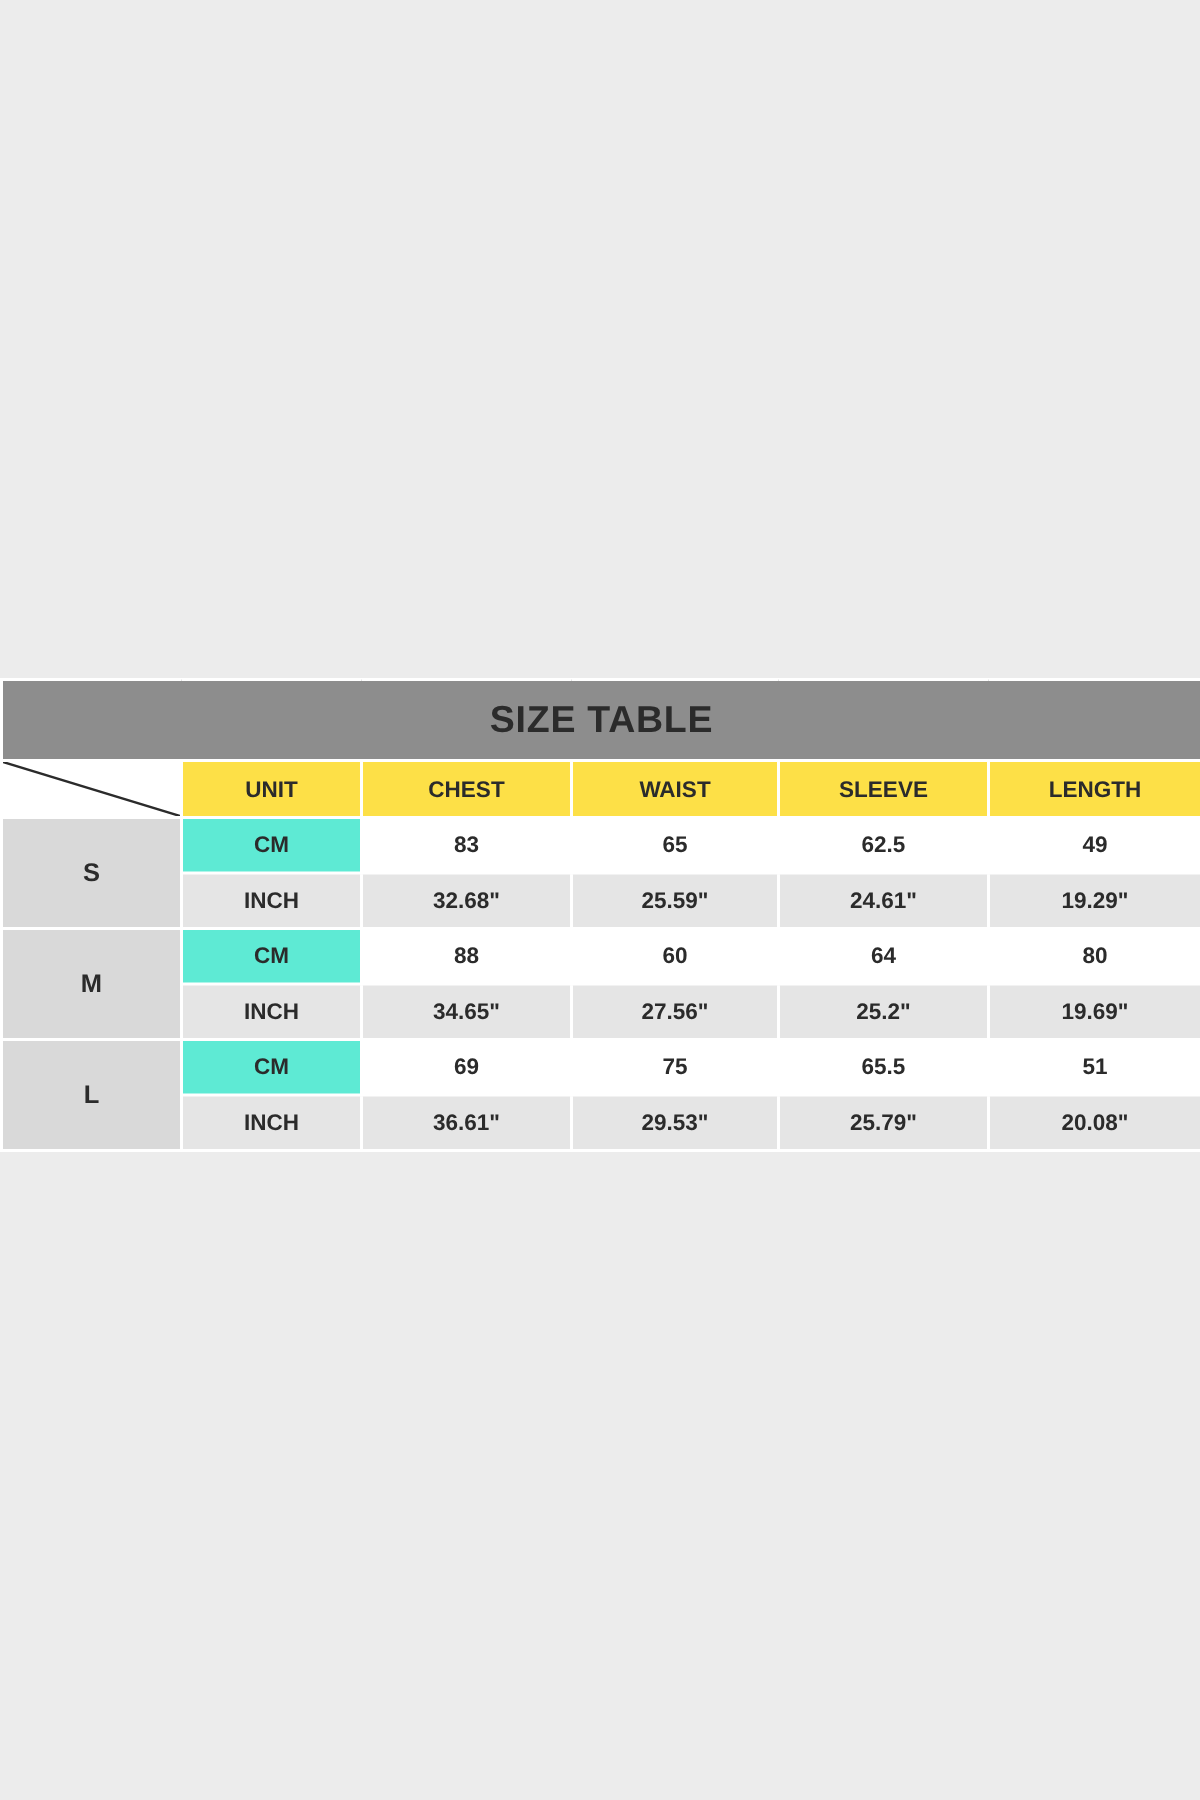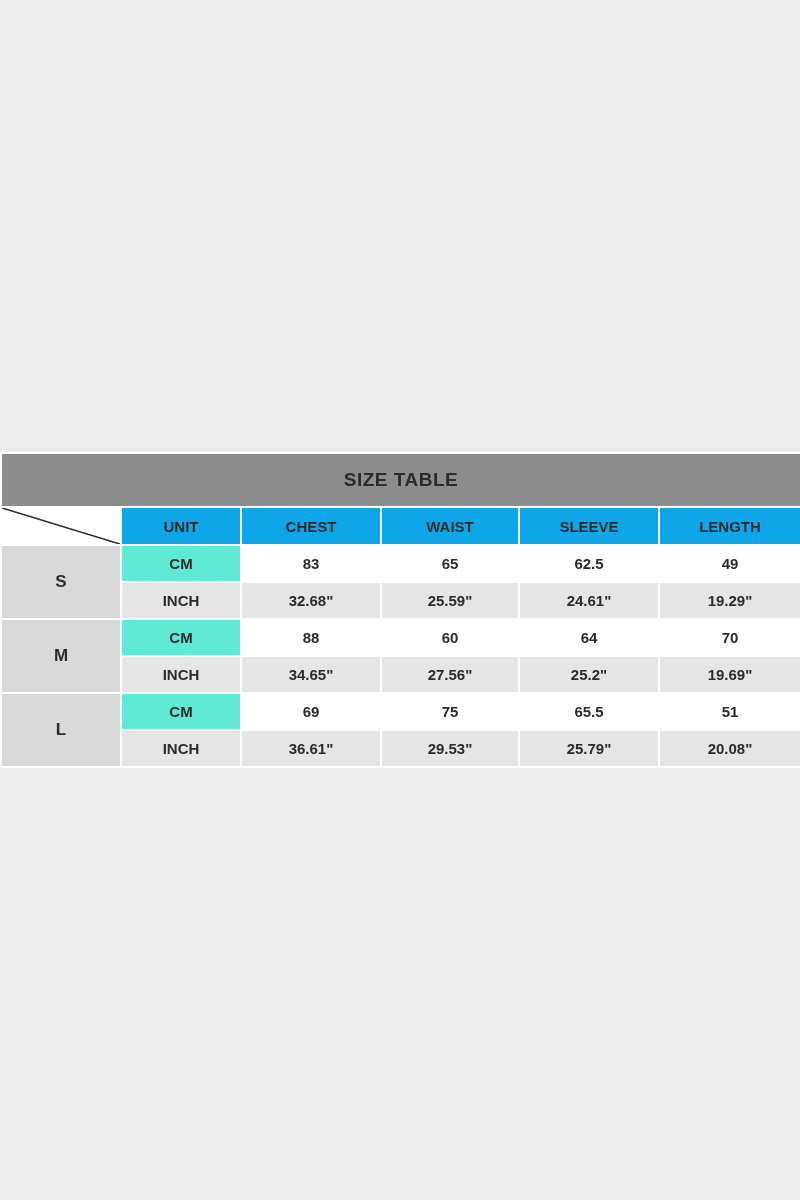--- a/index.html
+++ b/index.html
@@ -42,29 +42,29 @@
     vertical-align: middle;
     font-weight: bold;
     color: #2b2b2b;
     padding: 0;
   }
 
   
   .title-cell {
     background: #8d8d8d;
     color: #1c1c1c;
-    font-size: 19px;
+    font-size: 25px;
     height: 52px;
     letter-spacing: 0.5px;
     margin-top: 46px;
   }
 
   
   .hdr {
-    background: #0ea5e9;
+    background: #fde047;
     font-size: 15px;
     height: 36px;
   }
 
   
   .corner {
     background: #ffffff;
     padding: 0;
     position: relative;
     height: 36px;
@@ -159,21 +159,21 @@
           <td class="val">24.61"</td>
           <td class="val">19.29"</td>
         </tr>
 
         <tr class="row-cm">
           <td class="size-label" rowspan="2">M</td>
           <td class="unit">CM</td>
           <td class="val">88</td>
           <td class="val">60</td>
           <td class="val">64</td>
-          <td class="val">70</td>
+          <td class="val">80</td>
         </tr>
         <tr class="row-inch">
           <td class="unit">INCH</td>
           <td class="val">34.65"</td>
           <td class="val">27.56"</td>
           <td class="val">25.2"</td>
           <td class="val">19.69"</td>
         </tr>
 
         <tr class="row-cm">

